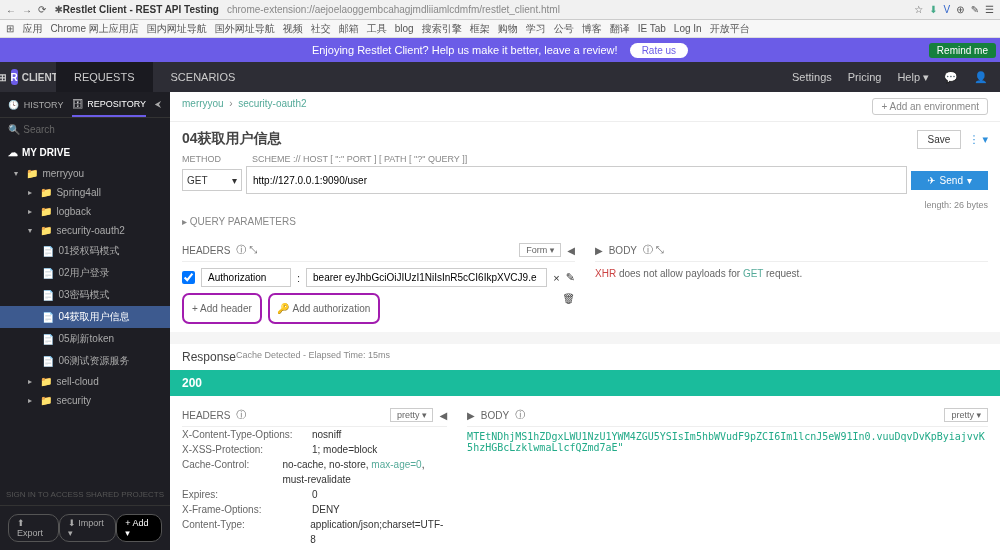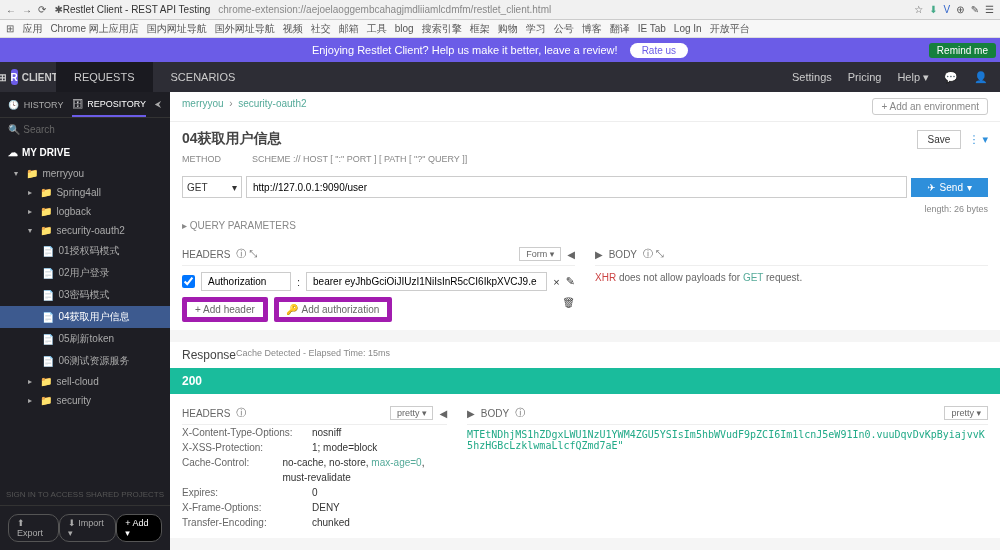--- a/index.html
+++ b/index.html
@@ -1,19 +1,19 @@
 <!DOCTYPE html>
 <html><head>
 <meta charset="utf-8">
 <style>
 *{box-sizing:border-box;margin:0;padding:0;font-family:Arial,sans-serif}
 body{width:1000px;height:550px;overflow:hidden;background:#fff;font-size:11px;color:#333}
 .browser-bar{height:20px;background:#f1f1f1;border-bottom:1px solid #ccc;display:flex;align-items:center;padding:0 6px;font-size:10px;color:#555}
 .browser-bar .nav-icons{display:flex;gap:6px;margin-right:8px}
-.browser-bar .tab-title{font-weight:normal;color:#333}
+.browser-bar .tab-title{font-weight:bold;color:#333}
 .browser-bar .url{margin-left:8px;color:#888}
 .browser-bar .ext-icons{margin-left:auto;display:flex;gap:6px}
 .bookmarks{height:18px;background:#f7f7f7;border-bottom:1px solid #ddd;display:flex;align-items:center;padding:0 6px;font-size:10px;gap:8px;color:#555;overflow:hidden}
 .bookmarks span{white-space:nowrap}
 .banner{height:24px;background:#6b5ce7;color:#fff;display:flex;align-items:center;justify-content:center;font-size:11px;gap:12px}
 .banner .rate{background:#fff;color:#6b5ce7;padding:2px 12px;border-radius:10px;font-size:10px}
 .banner .remind{position:absolute;right:4px;background:#15803d;padding:2px 8px;border-radius:3px;font-size:10px}
 .topbar{height:30px;background:#2d2d35;display:flex;align-items:center;color:#ccc;font-size:11px}
 .topbar .logo{width:56px;display:flex;align-items:center;justify-content:center;gap:4px;font-weight:bold;font-size:10px}
 .topbar .logo-icon{width:16px;height:16px;background:#6b5ce7;border-radius:3px;display:flex;align-items:center;justify-content:center;color:#fff;font-weight:bold}
@@ -40,37 +40,37 @@
 .sidebar .bottom .btn.add{background:#000;color:#fff}
 .content{flex:1;background:#f5f5f5;overflow:auto;display:flex;flex-direction:column}
 .breadcrumb{padding:6px 12px;font-size:10px;color:#888;display:flex;justify-content:space-between;background:#fff;border-bottom:1px solid #eee}
 .breadcrumb a{color:#5a9}
 .add-env{border:1px solid #ccc;padding:2px 8px;border-radius:3px;font-size:10px}
 .req-panel{background:#fff;margin:0;padding:8px 12px}
 .req-title{display:flex;justify-content:space-between;align-items:center;margin-bottom:6px}
 .req-title h2{font-size:14px;color:#444}
 .req-title .save{border:1px solid #ccc;padding:3px 10px;font-size:10px;margin-right:4px}
 .req-row{display:flex;gap:4px;align-items:center;margin-bottom:4px}
-.req-labels{display:flex;font-size:9px;color:#888;margin-bottom:12px}
+.req-labels{display:flex;font-size:9px;color:#888;margin-bottom:2px}
 .req-labels .m{width:70px}
 .method-sel{width:60px;height:22px;border:1px solid #ccc;font-size:10px;padding:0 4px;display:flex;align-items:center}
-.url-inp{flex:1;height:22px;border:1px solid #ccc;padding:0 6px;font-size:10px}
+.url-inp{flex:1;height:28px;border:1px solid #ccc;padding:0 6px;font-size:10px}
 .send-btn{background:#2e8fdb;color:#fff;padding:4px 16px;font-size:10px;border:none;display:flex;align-items:center;gap:4px}
 .meta-row{display:flex;justify-content:space-between;font-size:9px;color:#888;padding:2px 0}
 .qp{padding:4px 0;font-size:10px;color:#888}
 .section-split{display:flex;gap:20px;margin-top:8px}
 .section-split .half{flex:1}
 .sec-head{display:flex;align-items:center;gap:6px;font-size:10px;color:#666;border-bottom:1px solid #eee;padding:4px 0}
 .sec-head .fmt{margin-left:auto;border:1px solid #ccc;padding:1px 6px;font-size:9px}
 .hdr-row{display:flex;gap:6px;margin:6px 0;align-items:center}
 .hdr-row input{border:1px solid #ccc;padding:3px 6px;font-size:10px}
 .hdr-row .name{width:90px}
 .hdr-row .val{flex:1}
 .hdr-btns{display:flex;gap:6px;font-size:10px}
-.hdr-btns .b{border:5px solid #a21caf;padding:2px 8px;border-radius:2px;color:#666}
+.hdr-btns .b{border:2px solid #a21caf;padding:8px 8px;border-radius:7px;color:#666}
 .body-msg{font-size:10px;color:#666;padding:6px 0}
 .body-msg .x{color:#c44}
 .body-msg .g{color:#5a9}
 .response{margin-top:12px}
 .resp-h{display:flex;padding:6px 12px;font-size:12px;color:#444;background:#fff}
 .resp-h .cache{font-size:9px;color:#888}
 .status-bar{background:#1abc9c;color:#fff;padding:6px 12px;font-size:12px;font-weight:bold}
 .resp-body{background:#fff;padding:8px 12px}
 .resp-split{display:flex;gap:20px}
 .resp-headers{font-family:monospace;font-size:10px;line-height:1.5}
@@ -283,20 +283,24 @@
                 </div>
                 <div class="row">
                   <span class="k">Expires:</span>
                   <span class="v">0</span>
                 </div>
                 <div class="row">
                   <span class="k">X-Frame-Options:</span>
                   <span class="v">DENY</span>
                 </div>
                 <div class="row">
+                  <span class="k">Content-Type:</span>
+                  <span class="v">application/json;charset=UTF-8</span>
+                </div>
+                <div class="row">
                   <span class="k">Transfer-Encoding:</span>
                   <span class="v">chunked</span>
                 </div>
               </div>
 
           </div>
           <div class="half">
             <div class="sec-head">
                 <span>▶ </span>
                 <span>BODY</span> 

